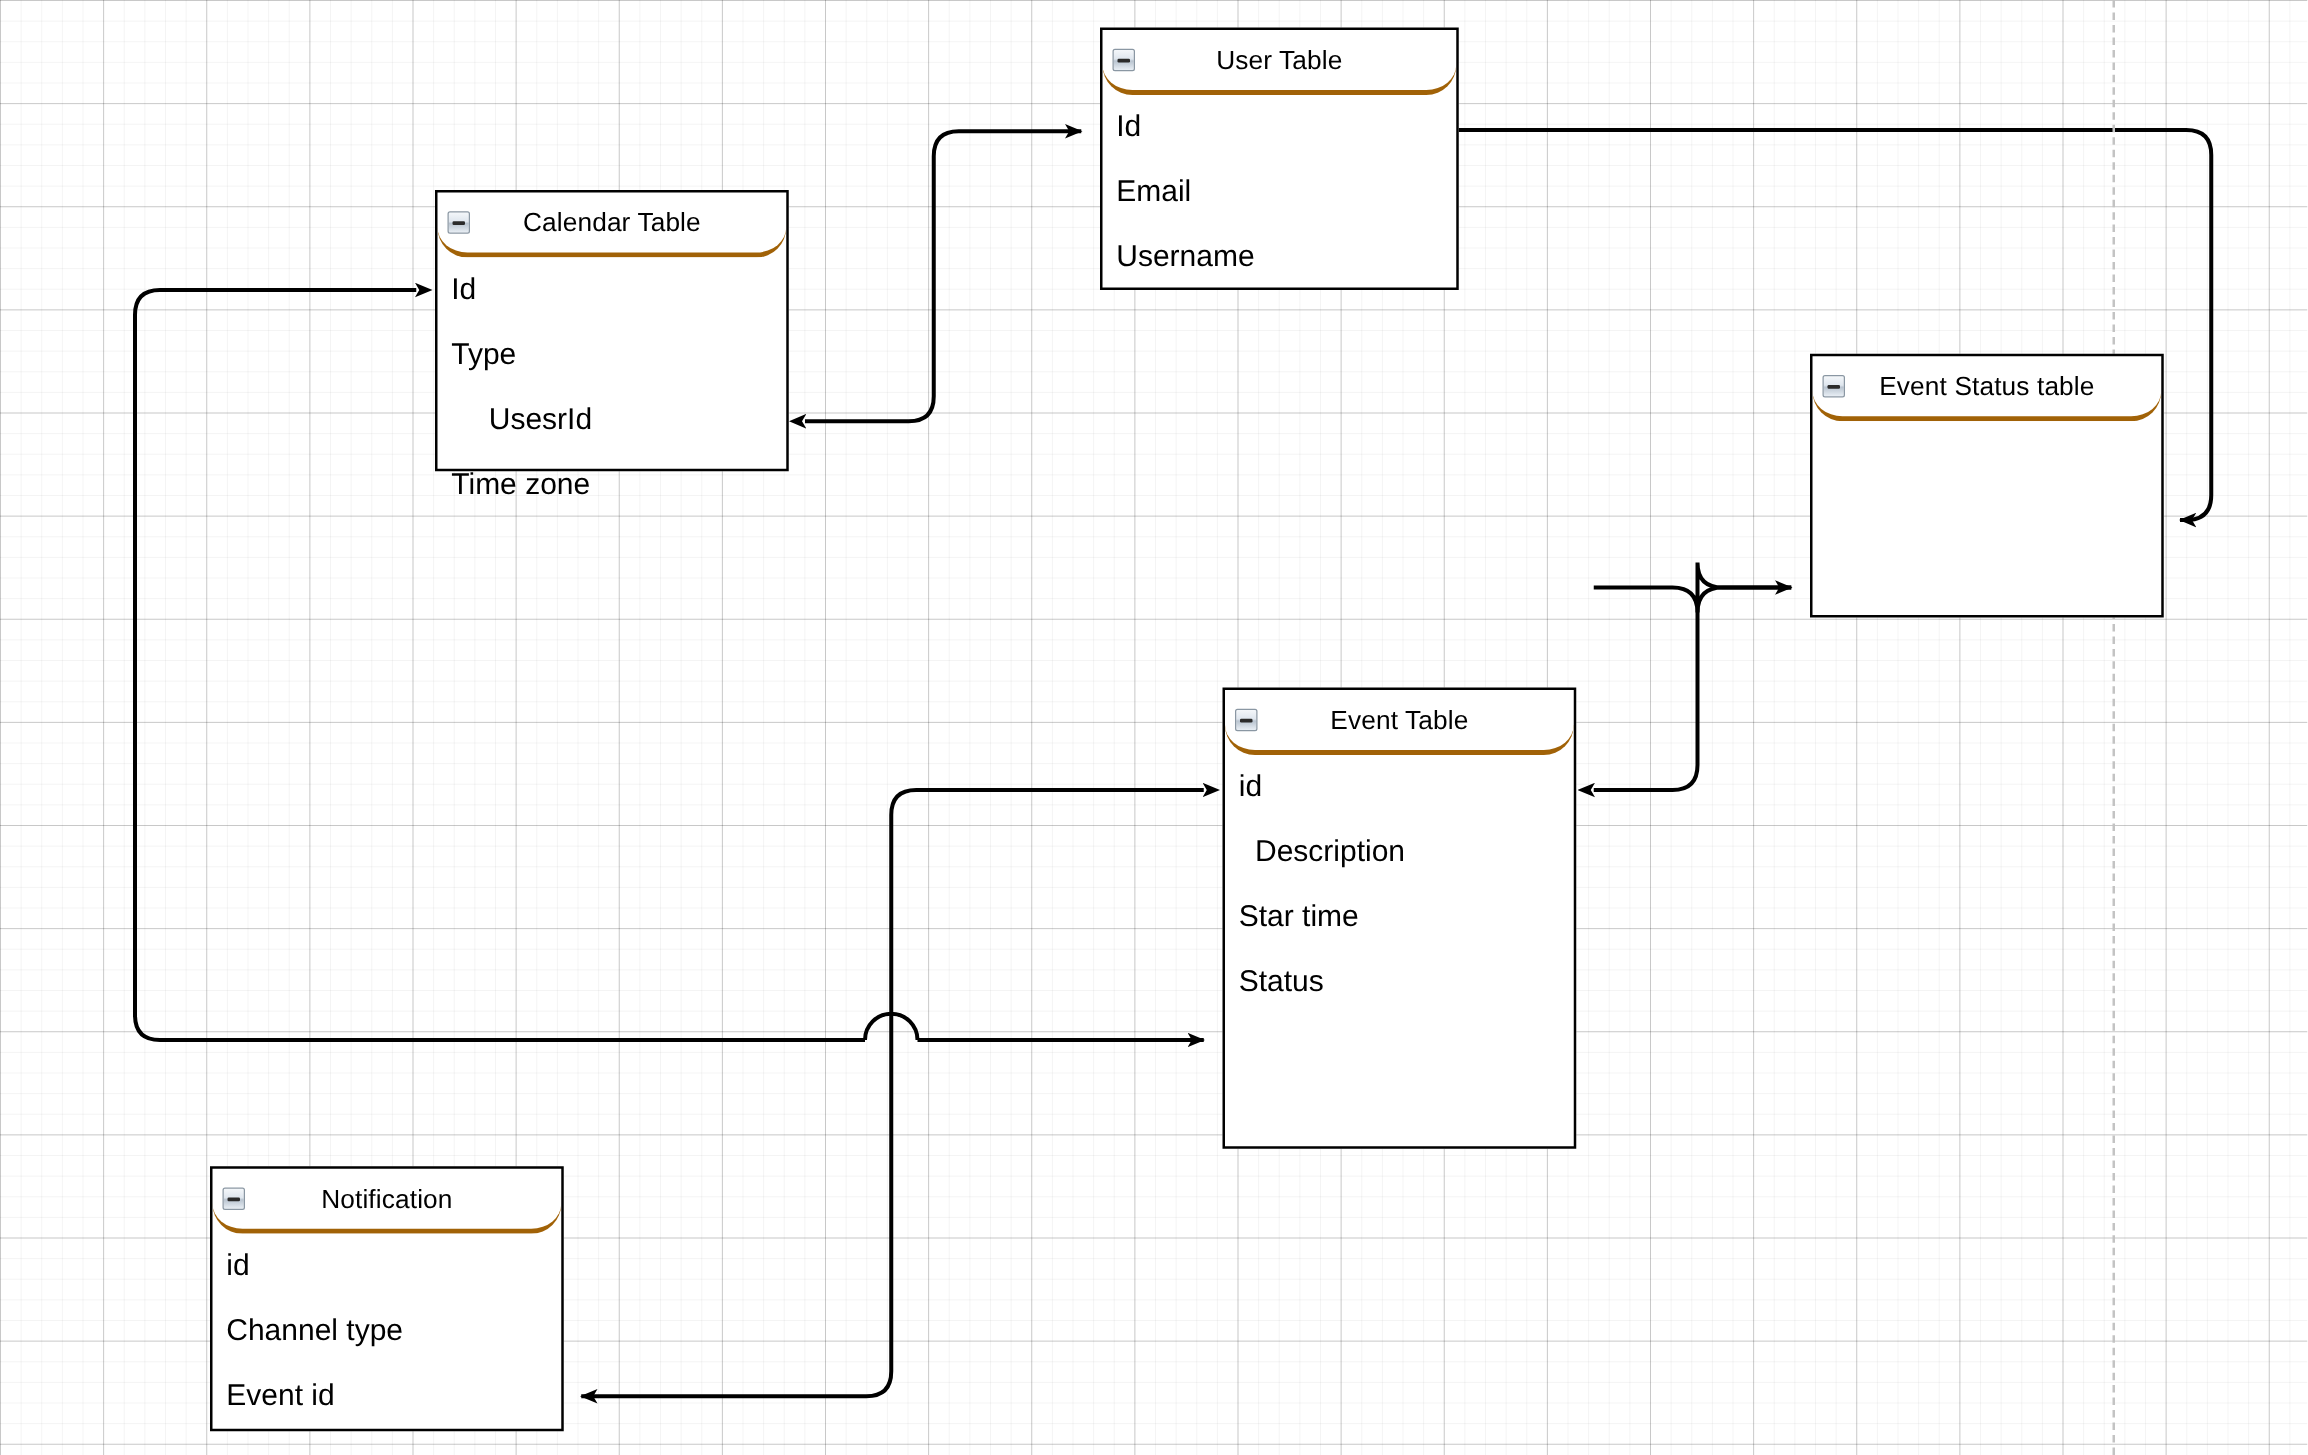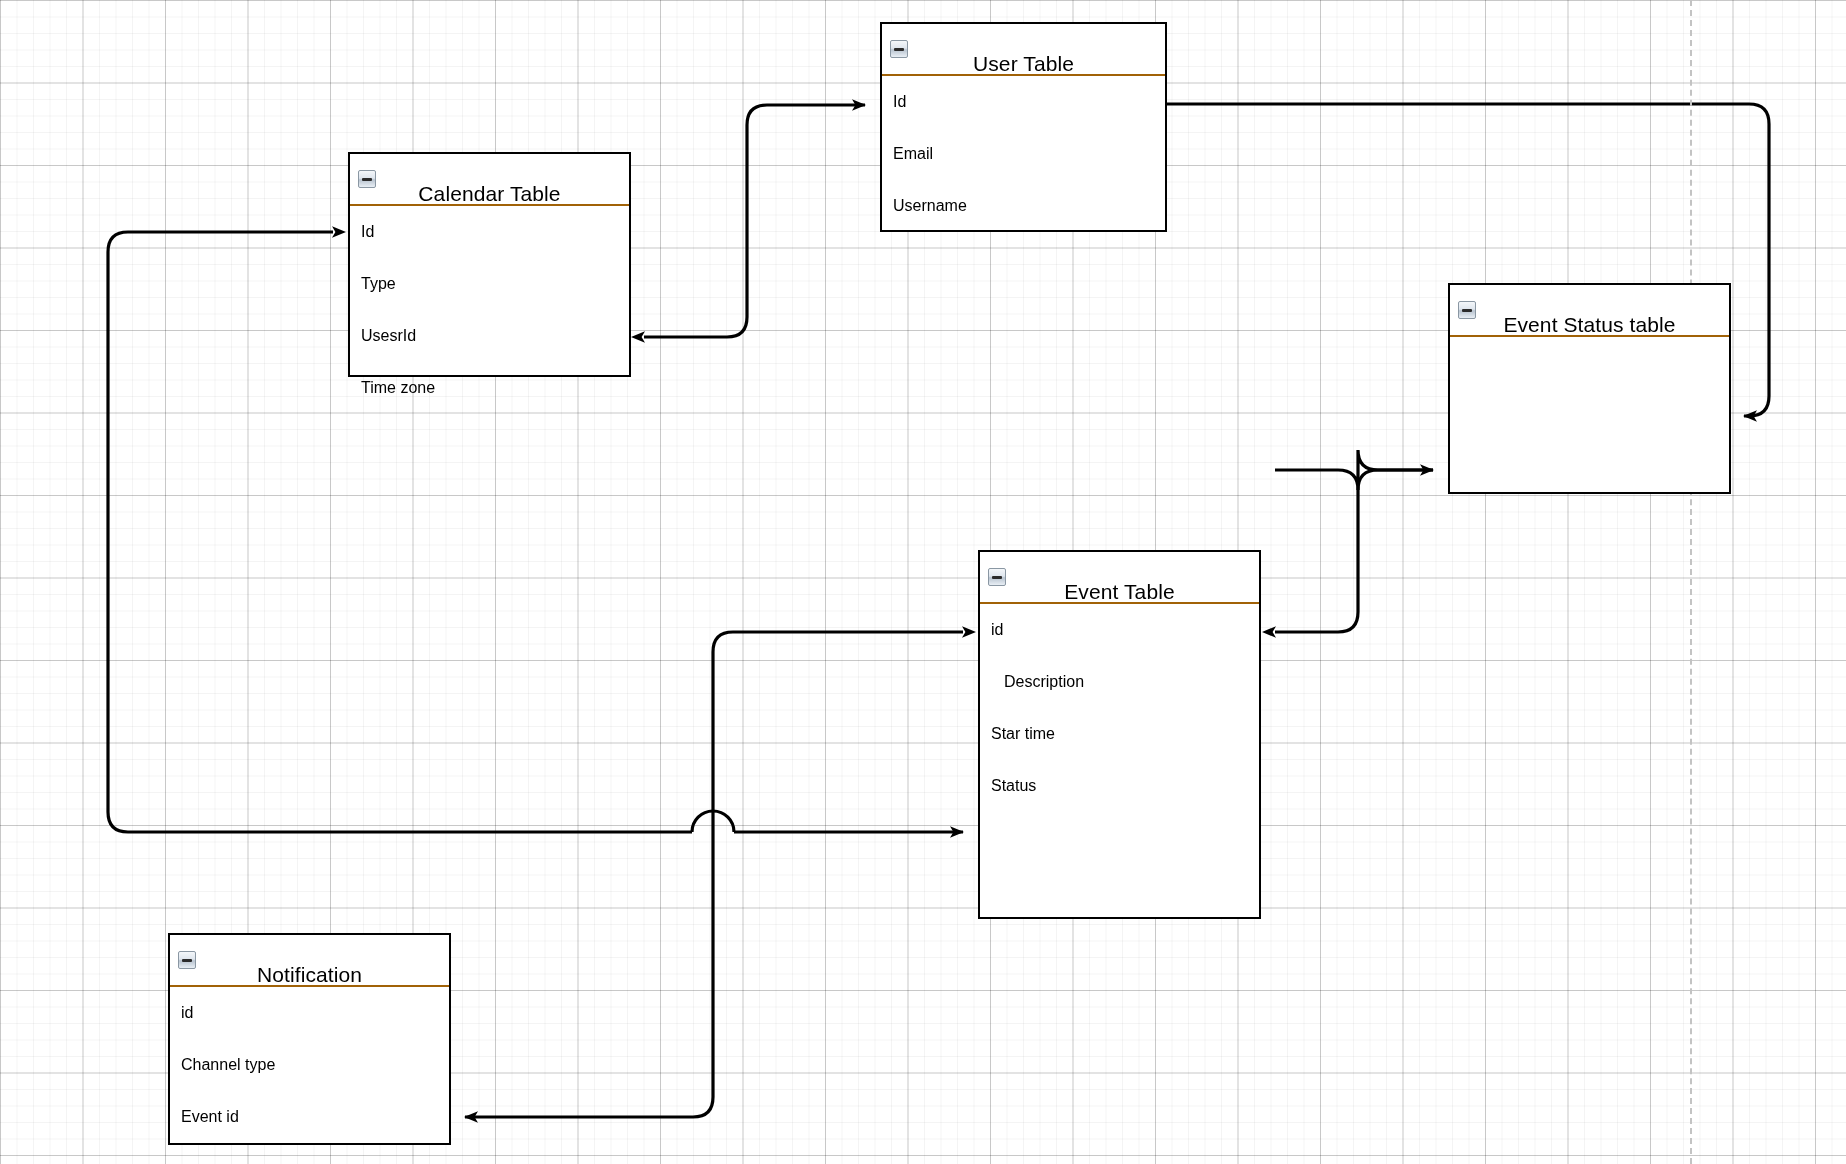--- a/index.html
+++ b/index.html
@@ -40,24 +40,25 @@
   .entity {
     position: absolute;
     box-sizing: border-box;
     background: #ffffff;
     border: 2px solid #000000;
   }
   .entity-header {
     position: relative;
     box-sizing: border-box;
     height: 52px;
-    border-bottom: 2px solid #a16207;
+    border-bottom: 4px solid #a16207;
     display: flex;
-    align-items: flex-end;
+    align-items: center;
     justify-content: center;
+    border-radius: 24px;
   }
   .entity-title {
     font-size: 21px;
     color: #000000;
     line-height: 1;
     letter-spacing: 0.1px;
     white-space: nowrap;
   }
   .collapse-icon {
     position: absolute;
@@ -80,21 +81,21 @@
     top: 50%;
     height: 3px;
     margin-top: -1.5px;
     background: #2b2b2b;
     border-radius: 1px;
   }
   .entity-body {
     padding: 0;
   }
   .attr {
-    font-size: 16px;
+    font-size: 24px;
     color: #000000;
     padding-left: 11px;
     line-height: 1;
     white-space: nowrap;
     display: flex;
     align-items: center;
   }
 
   .page-break {
     position: absolute;
@@ -149,21 +150,21 @@
   </div>
 
   <div class="entity" style="left:348px; top:152px; width:283px; height:225px;">
     <div class="entity-header">
       <span class="collapse-icon"></span>
       <span class="entity-title">Calendar Table</span>
     </div>
     <div class="entity-body">
       <div class="attr" style="height:52px;">Id</div>
       <div class="attr" style="height:52px;">Type</div>
-      <div class="attr" style="height:52px;">UsesrId</div>
+      <div class="attr" style="height:52px;margin-left:30px;">UsesrId</div>
       <div class="attr" style="height:52px;">Time zone</div>
     </div>
   </div>
 
   <div class="entity" style="left:1448px; top:283px; width:283px; height:211px;">
     <div class="entity-header">
       <span class="collapse-icon"></span>
       <span class="entity-title">Event Status table</span>
     </div>
   </div>

